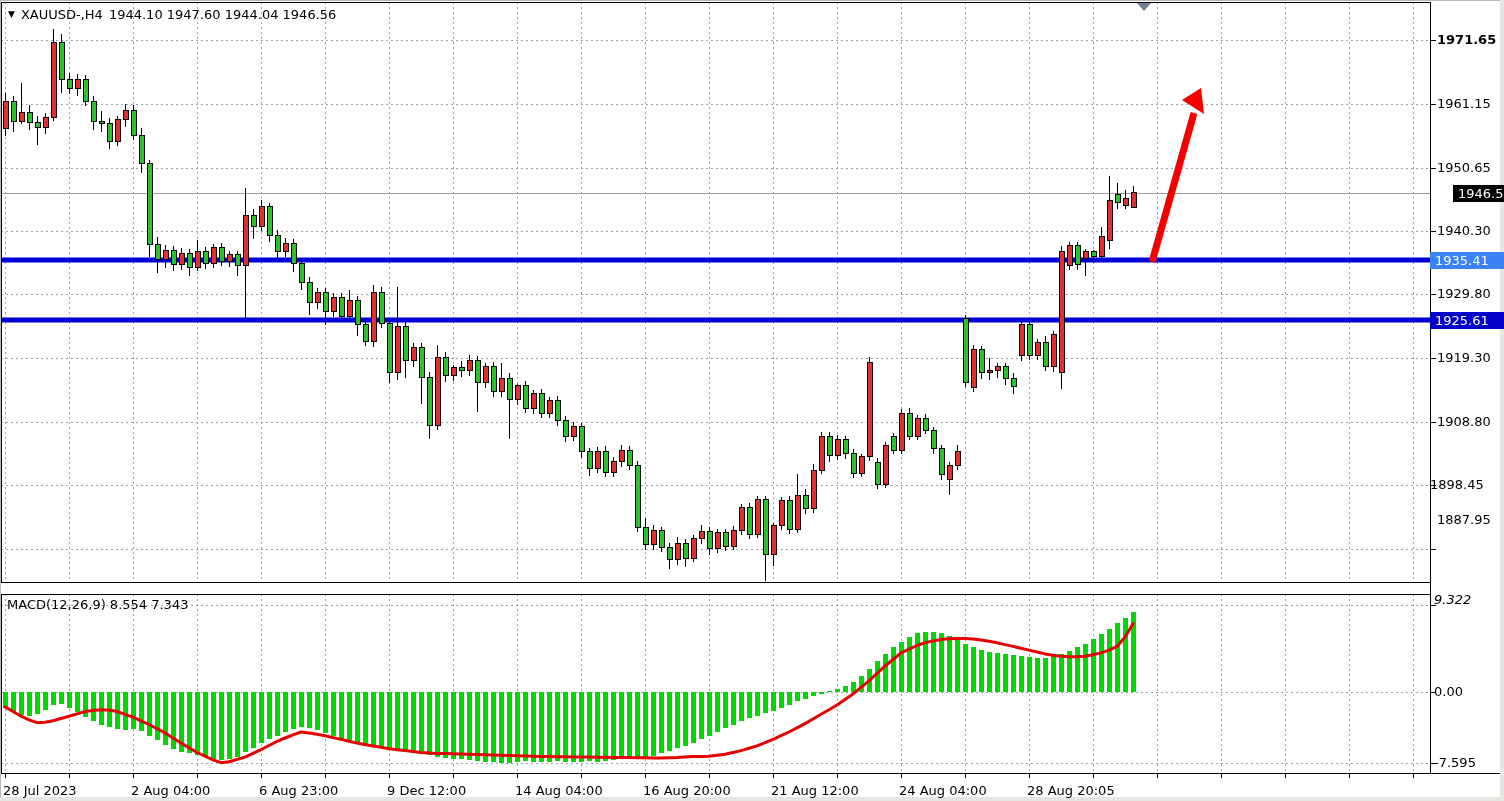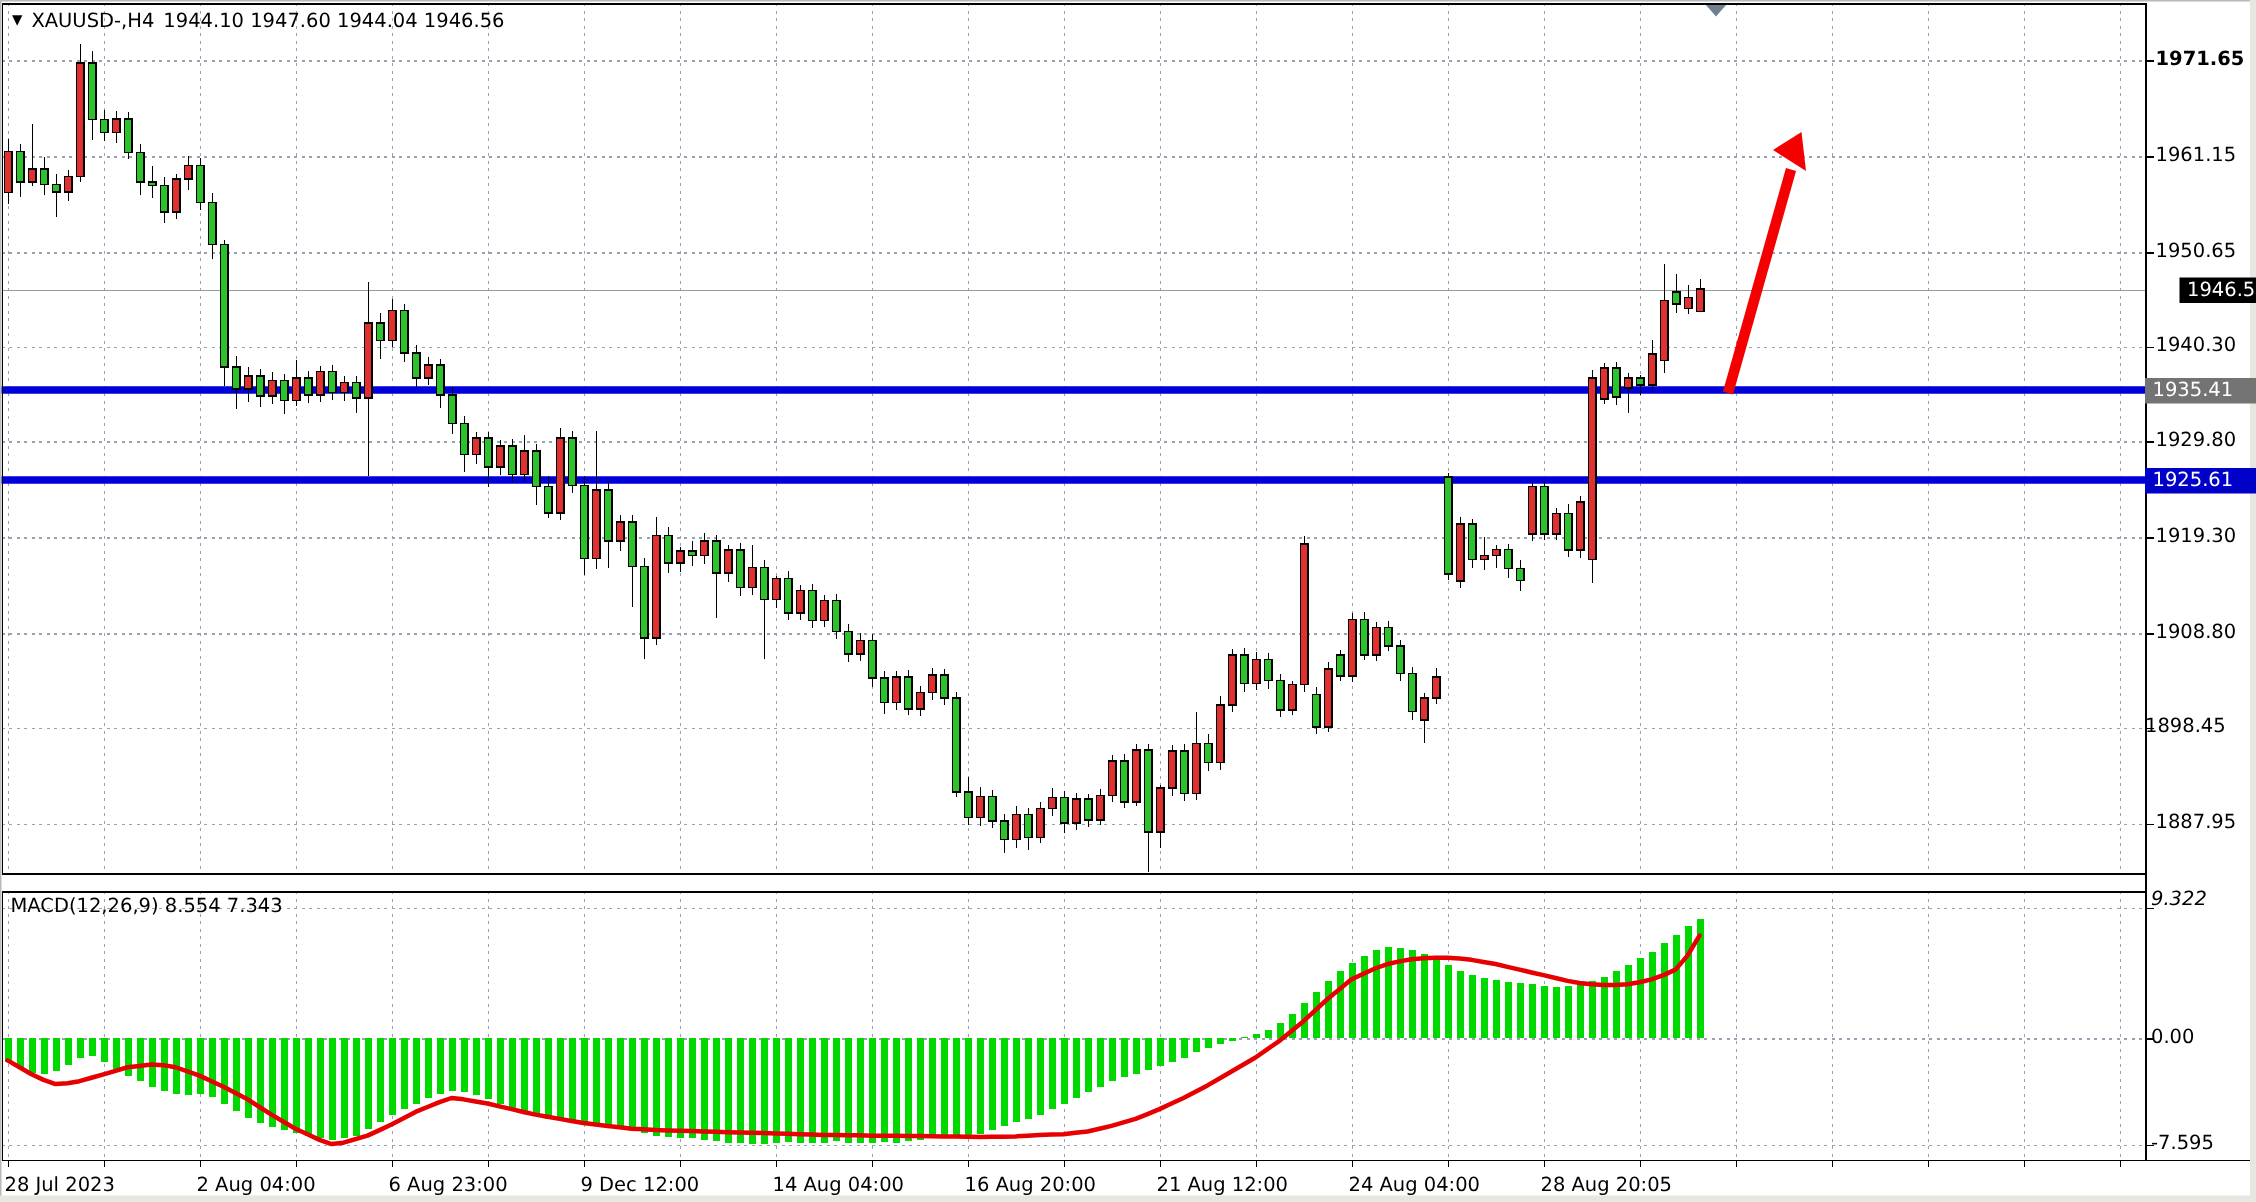--- a/index.html
+++ b/index.html
@@ -589,33 +589,33 @@
 
 <div class="hdr">
   <span class="tri">▼</span>
   <span>XAUUSD-,H4</span>
   <span>1944.10 1947.60 1944.04 1946.56</span>
 </div>
 
 <div class="macd-lbl">MACD(12,26,9) 8.554 7.343</div>
 
 <div class="price-tag" id="tag-current" style="top: 185px; background: rgb(0, 0, 0); margin-left: 23px;">1946.56</div>
-<div class="price-tag" id="tag-level-0" style="top: 252px; background: #737373;">1935.41</div>
+<div class="price-tag" id="tag-level-0" style="top: 252px; background: #3b82f6;">1935.41</div>
 <div class="price-tag" id="tag-level-1" style="top: 312px; background: rgb(0, 0, 200);">1925.61</div>
 
 <div id="price-labels">
     <div class="axis-label" style="left: 1437px; top: 32px; font-weight: bold;">1971.65</div>
     <div class="axis-label" style="left: 1437px; top: 96px;">1961.15</div>
     <div class="axis-label" style="left: 1437px; top: 160px;">1950.65</div>
     <div class="axis-label" style="left: 1437px; top: 223px;">1940.30</div>
     <div class="axis-label" style="left: 1437px; top: 286px;">1929.80</div>
     <div class="axis-label" style="left: 1437px; top: 350px;">1919.30</div>
     <div class="axis-label" style="left: 1437px; top: 414px;">1908.80</div>
     <div class="axis-label" style="left: 1430px; top: 477px;">1898.45</div>
-    <div class="axis-label" style="left: 1437px; top: 541px; text-align: right;">1887.95</div>
+    <div class="axis-label" style="left: 1437px; top: 512px; text-align: right;">1887.95</div>
   </div>
 <div id="macd-labels">
     <div class="axis-label" style="left: 1434px; top: 592px; font-style: italic;">9.322</div>
     <div class="axis-label" style="left: 1434px; top: 684px;">0.00</div>
     <div class="axis-label" style="left: 1434px; top: 755px;">-7.595</div>
   </div>
 <div id="time-labels">
     <div class="time-label" style="left: 3px;">28 Jul 2023</div>
     <div class="time-label" style="left: 131px;">2 Aug 04:00</div>
     <div class="time-label" style="left: 259px;">6 Aug 23:00</div>

